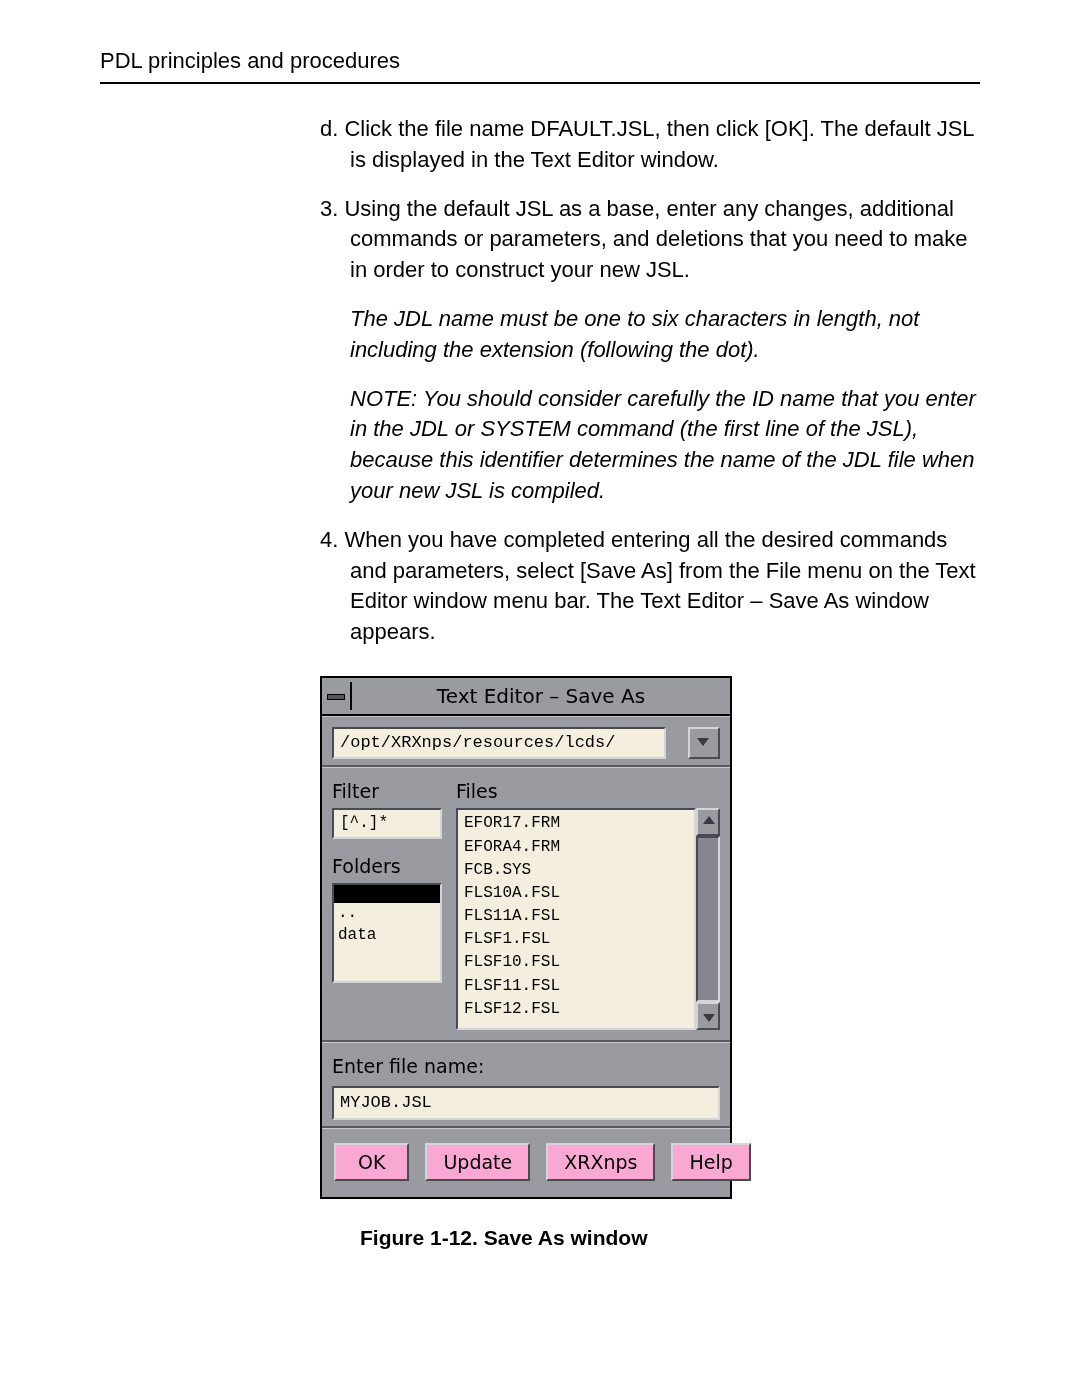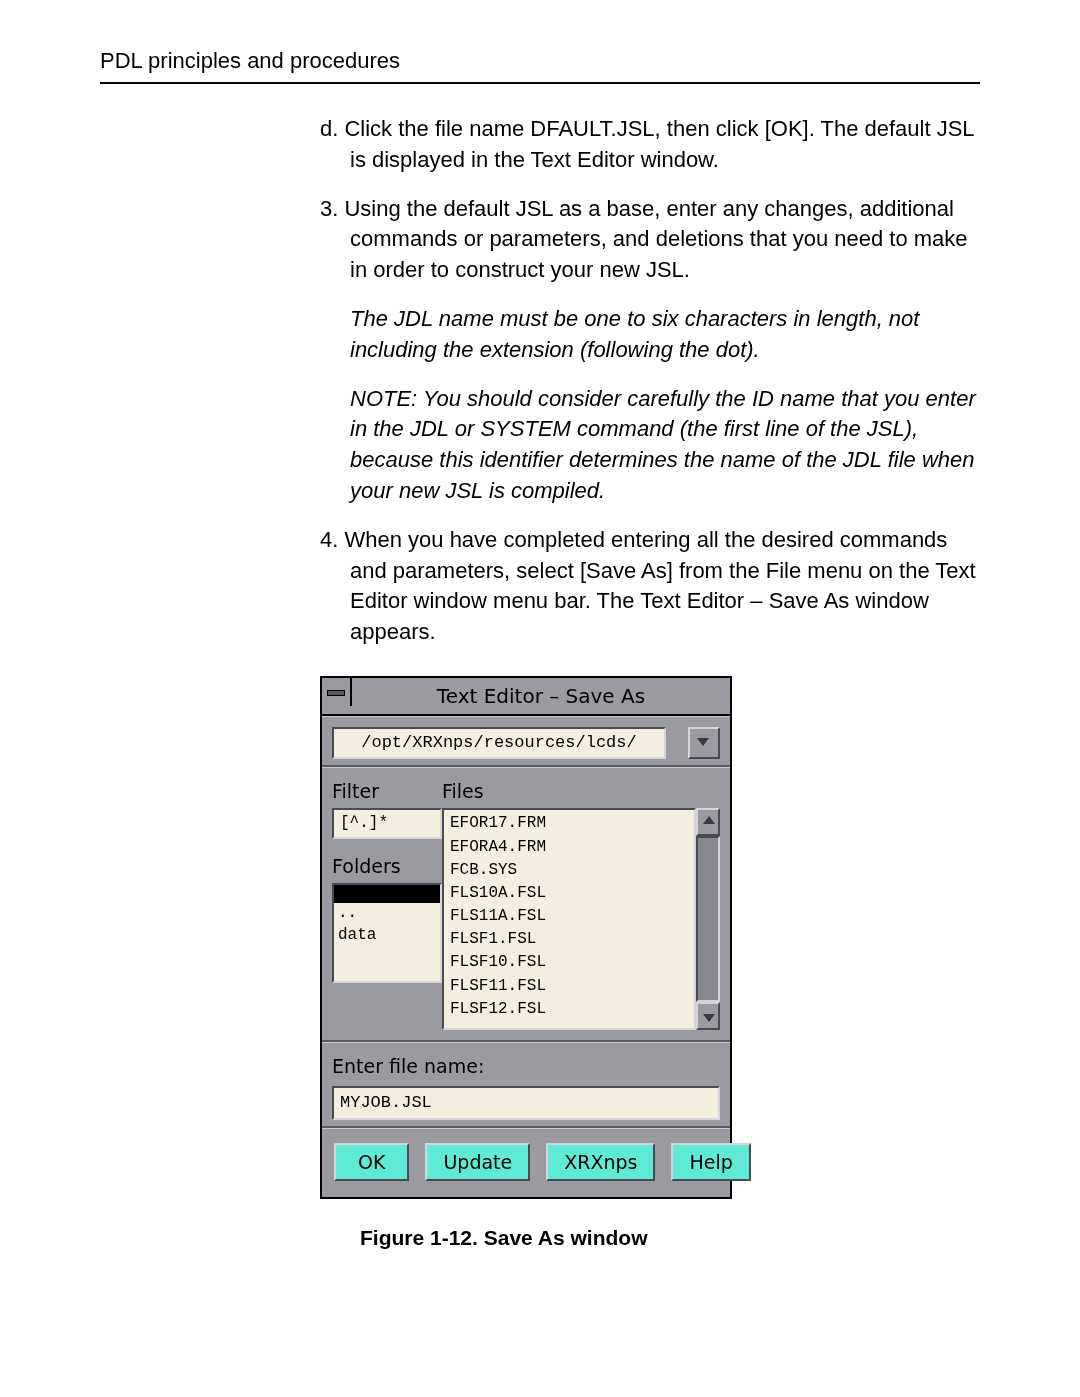--- a/index.html
+++ b/index.html
@@ -52,20 +52,21 @@
   .dialog {
     width: 408px;
     border: 2px solid #000;
     background: #9a9aa1;
     font-family: "Lucida Sans", "DejaVu Sans", sans-serif;
     font-size: 18px;
   }
   .titlebar {
     display: flex;
     border-bottom: 2px solid #000;
+    align-items: center;
   }
   .sysmenu {
     width: 28px;
     height: 28px;
     border-right: 2px solid #000;
     position: relative;
     background: #9a9aa1;
   }
   .sysmenu::after {
     content: "";
@@ -81,21 +82,21 @@
     padding: 4px 0;
     font-size: 20px;
   }
   .section {
     padding: 10px 10px 6px 10px;
     border-bottom: 2px solid #5a5a62;
     border-top: 1px solid #c8c8ce;
   }
   .section:last-of-type { border-bottom: none;}
   .label { margin-bottom: 6px; font-size: 19px; }
-  .path-row { display:flex; gap:22px;text-align:center; }
+  .path-row { display:flex; gap:22px; }
   .path-input {
     flex:1;
     background: #f4eede;
     border-top: 2px solid #4a4a52;
     border-left: 2px solid #4a4a52;
     border-bottom: 2px solid #d4d4da;
     border-right: 2px solid #d4d4da;
     padding: 2px 6px;
     font-family: "Courier New", monospace;
     font-size: 17px;
@@ -113,20 +114,21 @@
   .dropdown-btn::after{
     content:"";
     position:absolute;
     left:7px; top:9px;
     border-left:6px solid transparent;
     border-right:6px solid transparent;
     border-top:8px solid #3a3a42;
   }
   .cols {
     display:flex;
+    gap: 14px;
     padding: 10px 10px 10px 10px;
     border-bottom: 2px solid #5a5a62;
     border-top: 1px solid #c8c8ce;
   }
   .col-left { width: 110px; }
   .col-right { flex:1; display:flex; }
   .small-label { font-size: 19px; margin-bottom:4px; }
   .filter-box {
     background:#f4eede;
     border-top:2px solid #4a4a52;
@@ -215,21 +217,21 @@
     display:flex;
     gap: 16px;
     padding: 14px 12px 16px 12px;
     border-top:1px solid #c8c8ce;
   }
   .btn {
     border-top:2px solid #d4d4da;
     border-left:2px solid #d4d4da;
     border-bottom:2px solid #4a4a52;
     border-right:2px solid #4a4a52;
-    background:#5eead4;
+    background:#f9a8d4;
     padding: 4px 16px;
     font-size:19px;
     text-align:center;
   }
   .btn.ok { padding: 4px 22px; }
   .caption {
     font-weight: bold;
     font-size: 21px;
     margin-top: 24px;
     margin-left: 40px;

